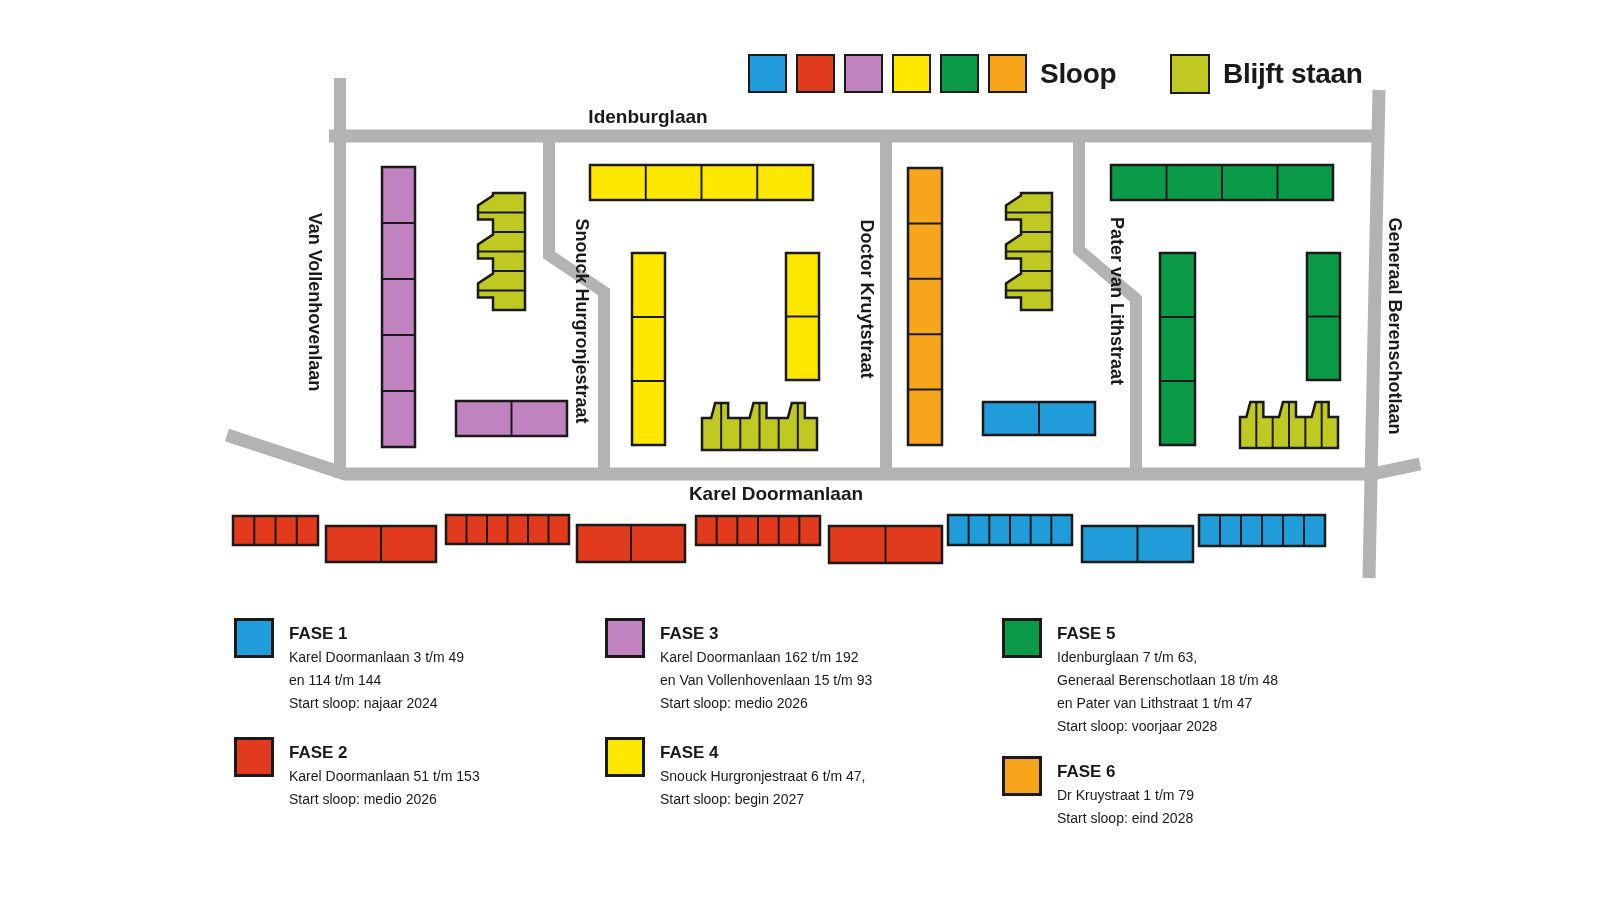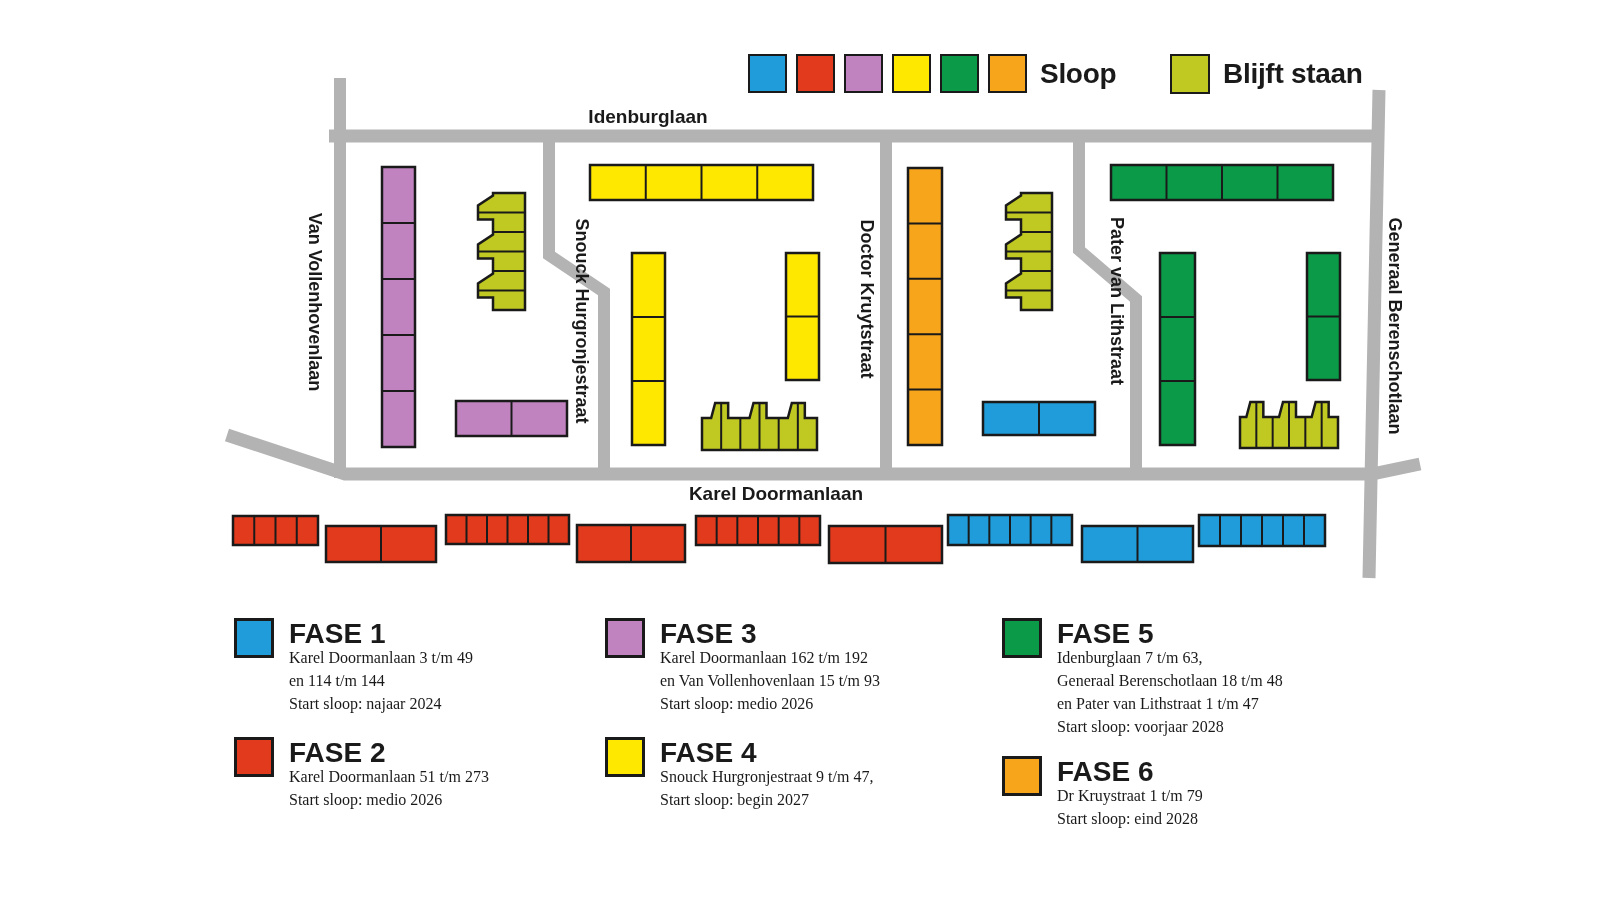--- a/index.html
+++ b/index.html
@@ -8,22 +8,22 @@
   #map-svg{position:absolute;left:0;top:0;}
   .street-label{position:absolute;font-weight:bold;font-size:19px;white-space:nowrap;
                 transform:translate(-50%,-50%);color:#1a1a1a;}
   .street-label.rot{transform:translate(-50%,-50%) rotate(90deg);font-size:18px;}
   .legend-row{position:absolute;display:flex;align-items:center;}
   .legend-sq{width:39px;height:39px;border:2.5px solid #1a1a1a;box-sizing:border-box;margin-right:9px;}
   .legend-label{font-weight:bold;font-size:28px;margin-left:4px;letter-spacing:-0.3px;}
   .fase{position:absolute;}
   .fase-sq{position:absolute;left:0;top:0;width:40px;height:40px;border:3px solid #1a1a1a;box-sizing:border-box;}
   .fase-text{position:absolute;left:55px;top:4px;white-space:nowrap;}
-  .fase-title{font-weight:bold;font-size:28px;line-height:24px;}
-  .fase-line{font-size:16px;line-height:23px;font-family:Liberation Serif, serif;}
+  .fase-title{font-weight:bold;font-size:17px;line-height:24px;}
+  .fase-line{font-size:14px;line-height:23px;}
 </style>
 </head>
 <body>
 
 <div id="stage">
   <svg id="map-svg" width="1600" height="900">
       <polyline points="329,136 1380,136" fill="none" stroke="#b3b3b3" stroke-width="13" stroke-linejoin="miter" stroke-linecap="butt"></polyline>
       <polyline points="340,78 340,478" fill="none" stroke="#b3b3b3" stroke-width="12" stroke-linejoin="miter" stroke-linecap="butt"></polyline>
       <polyline points="549,130 549,255 604,292 604,480" fill="none" stroke="#b3b3b3" stroke-width="12" stroke-linejoin="miter" stroke-linecap="butt"></polyline>
       <polyline points="886,130 886,480" fill="none" stroke="#b3b3b3" stroke-width="12" stroke-linejoin="miter" stroke-linecap="butt"></polyline>
@@ -198,38 +198,38 @@
           <div class="fase-title">FASE 1</div>
           <div class="fase-line">Karel Doormanlaan 3 t/m 49</div>
           <div class="fase-line">en 114 t/m 144</div>
           <div class="fase-line">Start sloop: najaar 2024</div>
         </div>
       </div>
       <div class="fase" style="left: 234px; top: 737px;">
         <div class="fase-sq" style="background: rgb(226, 58, 28);"></div>
         <div class="fase-text">
           <div class="fase-title">FASE 2</div>
-          <div class="fase-line">Karel Doormanlaan 51 t/m 273</div>
+          <div class="fase-line">Karel Doormanlaan 51 t/m 153</div>
           <div class="fase-line">Start sloop: medio 2026</div>
         </div>
       </div>
       <div class="fase" style="left: 605px; top: 618px;">
         <div class="fase-sq" style="background: rgb(193, 131, 191);"></div>
         <div class="fase-text">
           <div class="fase-title">FASE 3</div>
           <div class="fase-line">Karel Doormanlaan 162 t/m 192</div>
           <div class="fase-line">en Van Vollenhovenlaan 15 t/m 93</div>
           <div class="fase-line">Start sloop: medio 2026</div>
         </div>
       </div>
       <div class="fase" style="left: 605px; top: 737px;">
         <div class="fase-sq" style="background: rgb(255, 232, 0);"></div>
         <div class="fase-text">
           <div class="fase-title">FASE 4</div>
-          <div class="fase-line">Snouck Hurgronjestraat 9 t/m 47,</div>
+          <div class="fase-line">Snouck Hurgronjestraat 6 t/m 47,</div>
           <div class="fase-line">Start sloop: begin 2027</div>
         </div>
       </div>
       <div class="fase" style="left: 1002px; top: 618px;">
         <div class="fase-sq" style="background: rgb(10, 154, 72);"></div>
         <div class="fase-text">
           <div class="fase-title">FASE 5</div>
           <div class="fase-line">Idenburglaan 7 t/m 63,</div>
           <div class="fase-line">Generaal Berenschotlaan 18 t/m 48</div>
           <div class="fase-line">en Pater van Lithstraat 1 t/m 47</div>

